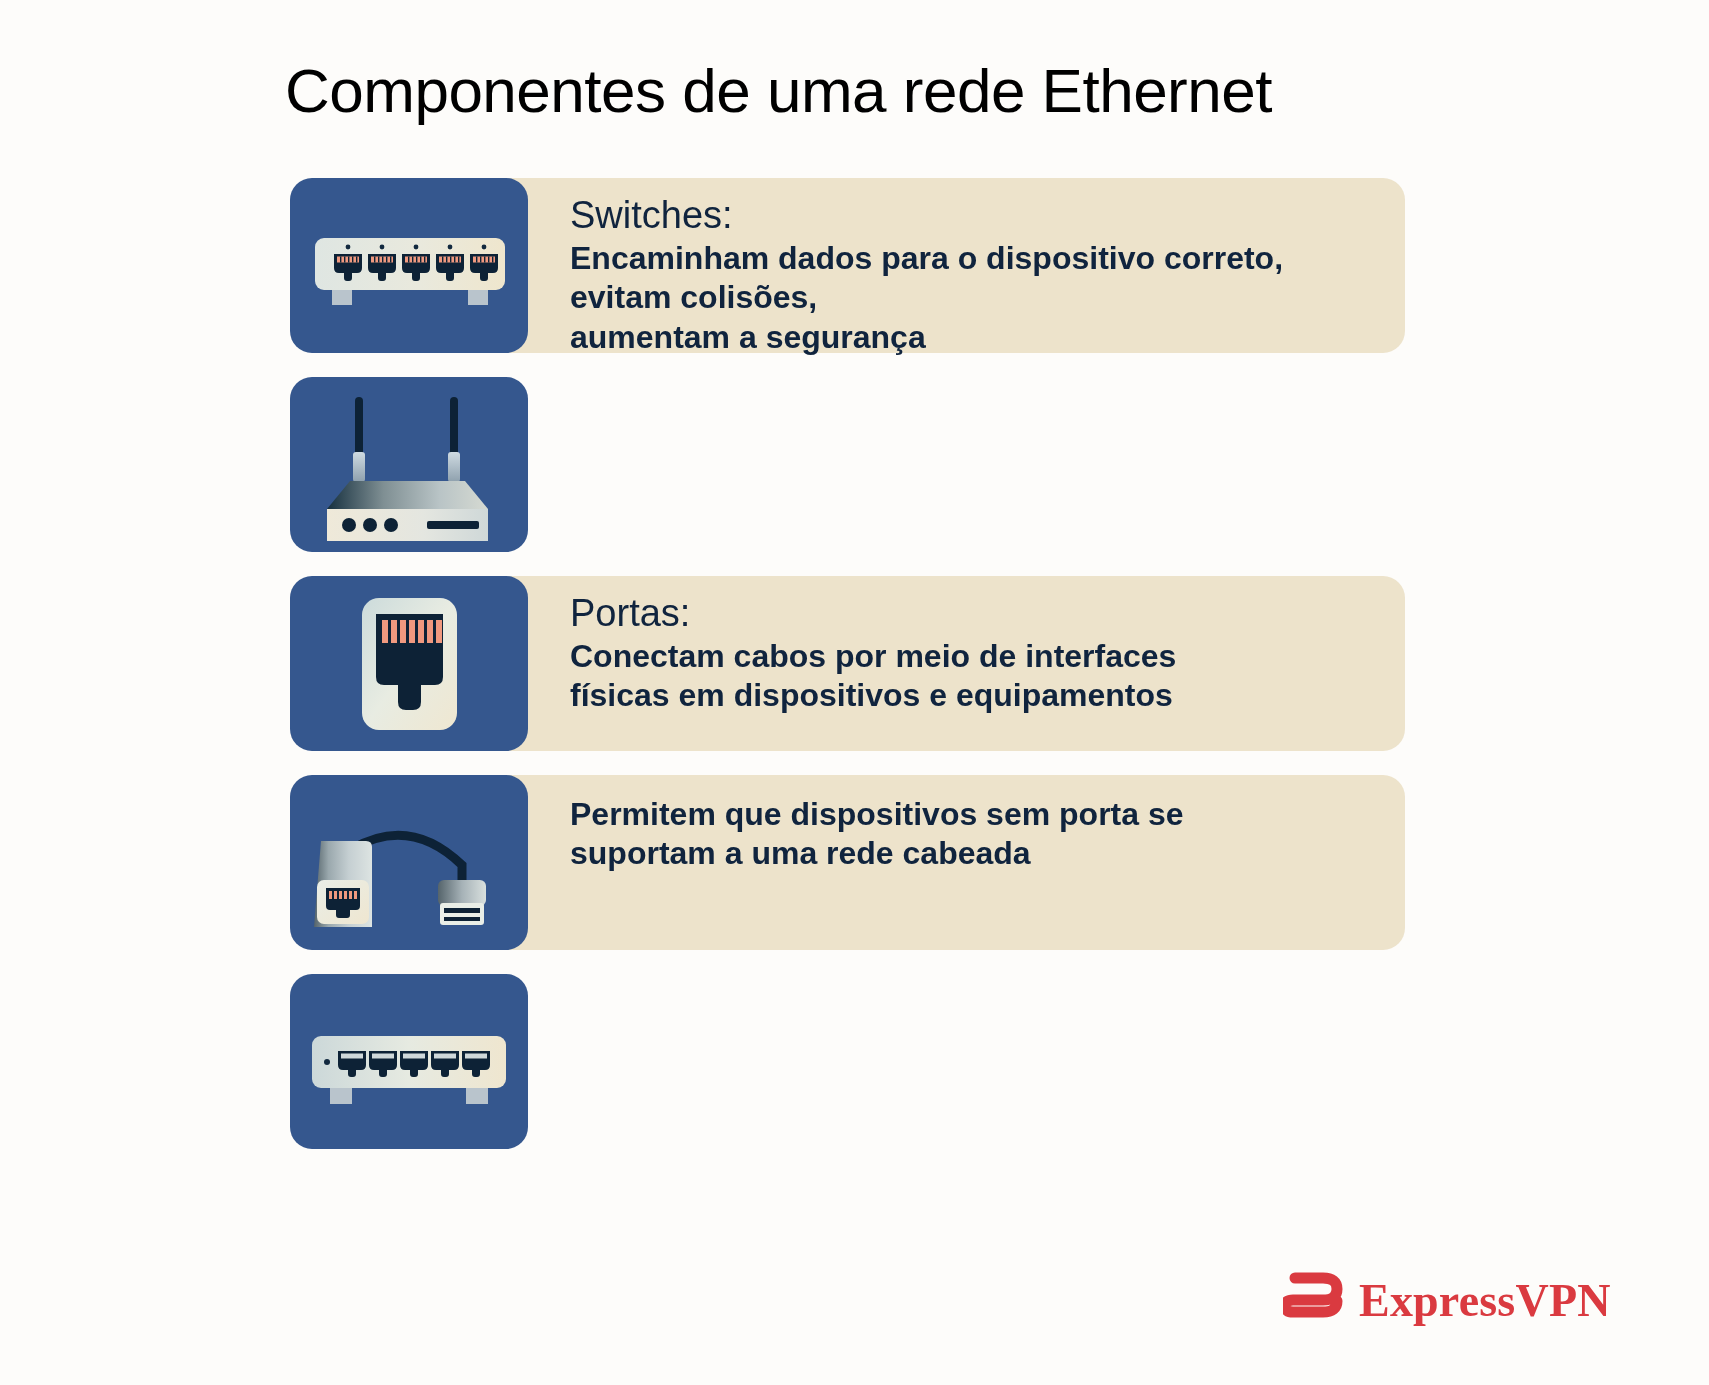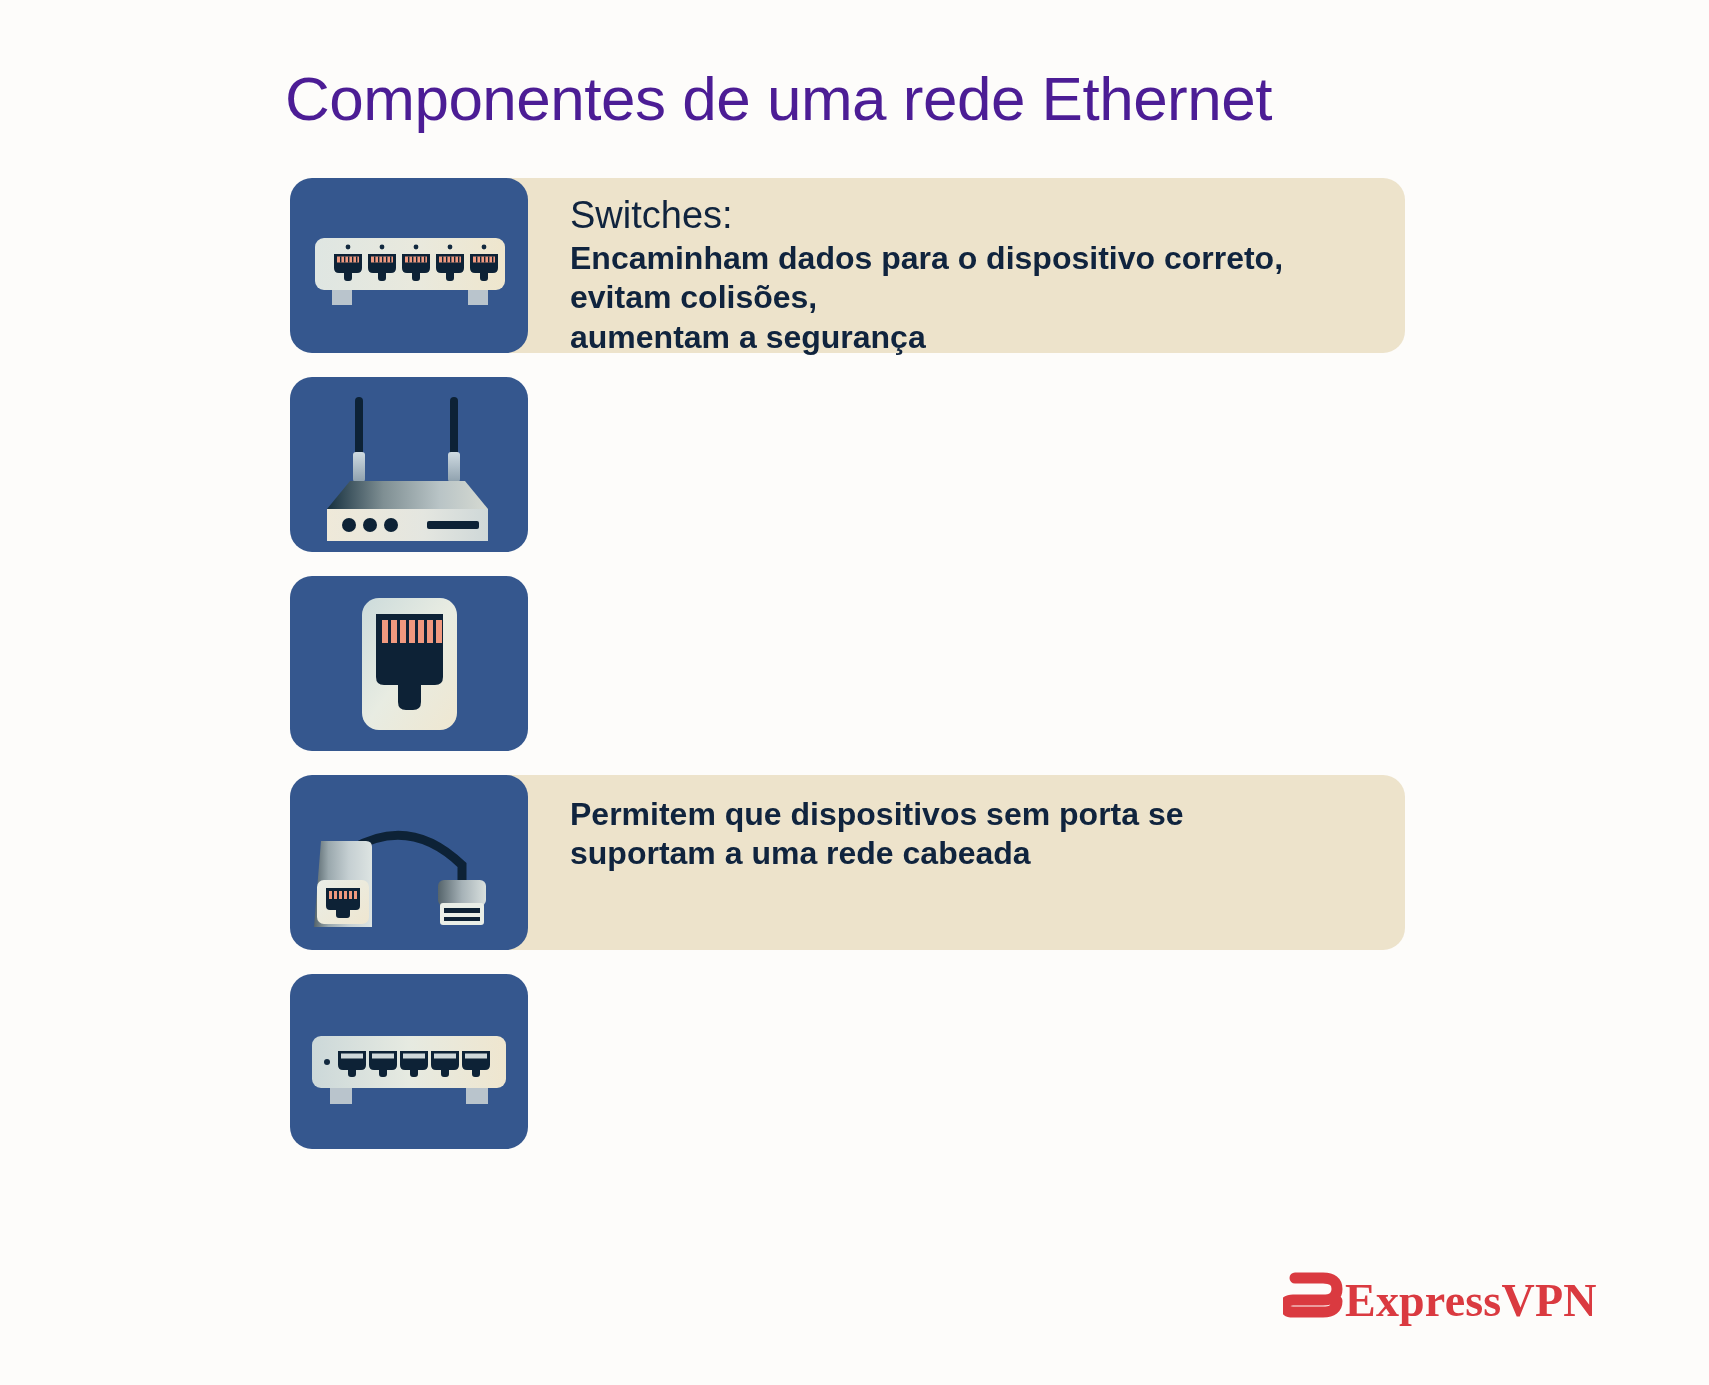--- a/index.html
+++ b/index.html
@@ -21,24 +21,23 @@
     height: 1385px;
     background: #fdfcfa;
   }
 
   .title {
     position: absolute;
     left: 285px;
     top: 55px;
     font-size: 62px;
     font-weight: 400;
-    color: #4c1d95;
+    color: #000000;
     letter-spacing: -0.5px;
     white-space: nowrap;
-    margin-top: 8px;
   }
 
   .rows {
     position: absolute;
     left: 290px;
     top: 178px;
     width: 1115px;
   }
 
   .row {
@@ -89,20 +88,21 @@
 
   .icon-box svg { display: block; }
 
   
   .logo {
     position: absolute;
     left: 1283px;
     top: 1272px;
     display: flex;
     align-items: center;
+    gap: 14px;
   }
   .logo-text {
     font-family: "Liberation Serif", serif;
     font-size: 46px;
     font-weight: 700;
     color: #da3a40;
     letter-spacing: 0.2px;
   }
 </style>
 </head>
@@ -235,20 +235,25 @@
           <circle cx="59" cy="148" r="7" fill="#0d2236"></circle>
           <circle cx="80" cy="148" r="7" fill="#0d2236"></circle>
           <circle cx="101" cy="148" r="7" fill="#0d2236"></circle>
 
           <rect x="137" y="144" width="52" height="8" rx="2" fill="#0d2236"></rect>
         </svg>
       </div>
     </div>
 
     <div class="row">
+      <div class="card">
+        <div class="card-title">Portas:</div>
+        <div class="card-desc">Conectam cabos por meio de interfaces
+físicas em dispositivos e equipamentos</div>
+      </div>
       <div class="icon-box">
         <svg width="238" height="175" viewBox="0 0 238 175">
           <defs>
             <linearGradient id="ptFrame" x1="0" y1="0" x2="1" y2="1">
               <stop offset="0" stop-color="#ccdbdb"></stop>
               <stop offset="0.5" stop-color="#e8ece2"></stop>
               <stop offset="1" stop-color="#efe7d1"></stop>
             </linearGradient>
           </defs>
 

